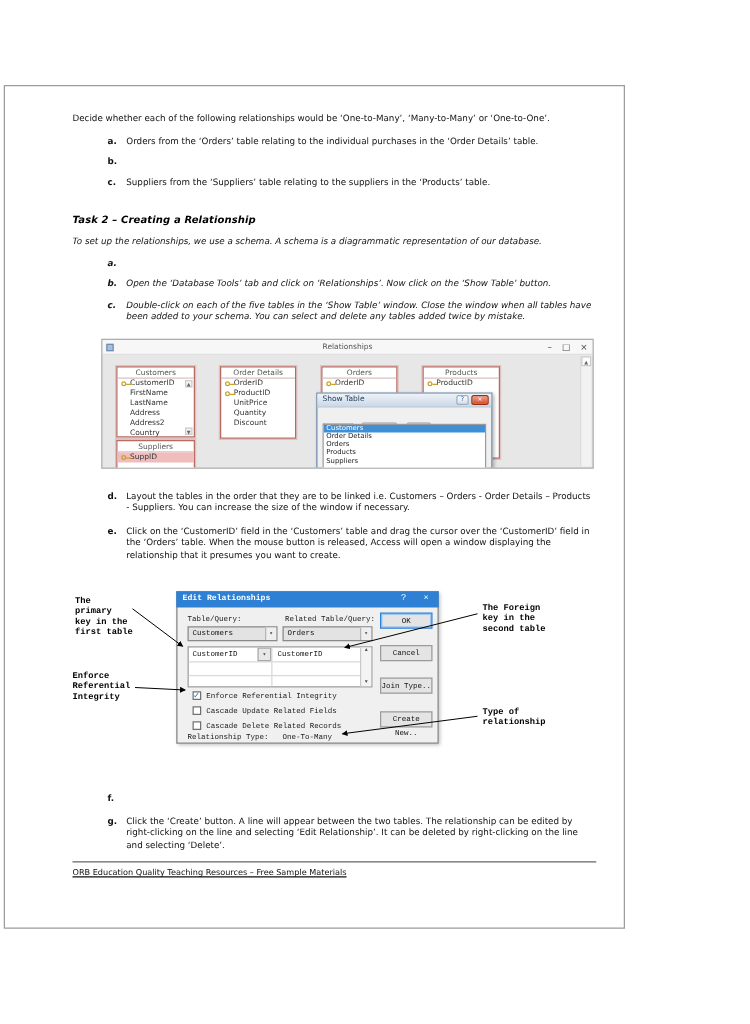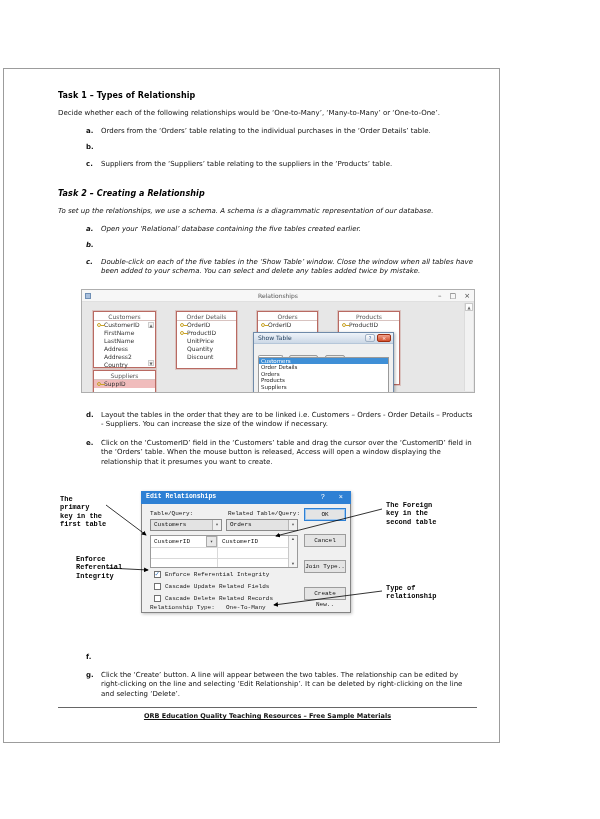--- a/index.html
+++ b/index.html
@@ -75,55 +75,54 @@
   .er-cb { position:absolute; left:12px; width:7px; height:7px; background:#fff; border:1px solid #707070; }
   .er-cb .tick { position:absolute; left:0; top:-2px; font-size:7px; color:#2b6cb8; }
   .er-cbl { position:absolute; left:23px; font-size:6px; color:#1a1a1a; white-space:nowrap; }
   .er-btn { position:absolute; left:162px; width:42px; height:13px; background:#e4e4e4; border:1px solid #9c9c9c; font-size:6px; line-height:11px; text-align:center; color:#111; }
   .er-btn.focused { border:1px solid #2e80d4; box-shadow:inset 0 0 0 1px #9ec7ef; }
   .ann { position:absolute; font-size:7px; font-weight:bold; line-height:8.3px; white-space:pre-line; color:#000; }
   .arrows { position:absolute; inset:0; pointer-events:none; }
 
   
   .footer { margin-top:8px; border-top:1px solid #666; padding-top:4px; }
-  .f-title { font-size:6.5px; font-weight:bold; text-decoration:underline;text-align:center; }
+  .f-title { font-size:6.5px; font-weight:normal; text-decoration:underline; }
   .f-line { display:flex; align-items:baseline; margin-top:6px; font-size:6.5px; }
   .f-copy { font-weight:bold; margin-right:9px; }
   .f-code { margin-left:auto; font-weight:bold; }
 </style>
 </head>
 <body>
 
 <div class="page">
 
   <div>
-    <div class="h-task">Task 1 – Types of Relationship</div>
     <p class="intro">Decide whether each of the following relationships would be ‘One-to-Many’, ‘Many-to-Many’ or ‘One-to-One’.</p>
     <div class="li">
       <span class="letter">a.</span>
       <span class="txt">Orders from the ‘Orders’ table relating to the individual purchases in the ‘Order Details’ table.</span>
     </div>
     <div class="li">
       <span class="letter">b.</span>
     </div>
     <div class="li">
       <span class="letter">c.</span>
       <span class="txt">Suppliers from the ‘Suppliers’ table relating to the suppliers in the ‘Products’ table.</span>
     </div>
   </div>
 
   <div class="sec2">
     <div class="h-task">Task 2 – Creating a Relationship</div>
     <p class="intro">To set up the relationships, we use a schema.  A schema is a diagrammatic representation of our database.</p>
     <div class="li">
       <span class="letter">a.</span>
-      <span class="txt">Open your ‘Relational’ database containing the five tables created earlier.</span>
     </div>
     <div class="li">
       <span class="letter">b.</span>
+      <span class="txt">Open the ‘Database Tools’ tab and click on ‘Relationships’.  Now click on the ‘Show Table’ button.</span>
     </div>
     <div class="li">
       <span class="letter">c.</span>
       <span class="txt">Double-click on each of the five tables in the ‘Show Table’ window.  Close the window when all tables have been added to your schema.  You can select and delete any tables added twice by mistake.</span>
     </div>
   </div>
 
   <div class="fig1">
     <div class="win">
       <div class="win-tb">
@@ -261,21 +260,21 @@
       <span class="txt">Click on the ‘CustomerID’ field in the ‘Customers’ table and drag the cursor over the ‘CustomerID’ field in the ‘Orders’ table.  When the mouse button is released, Access will open a window displaying the relationship that it presumes you want to create.</span>
     </div>
   </div>
 
   <div class="fig2">
 
     <div class="ann" style="left:2px; top:6px;">The
 primary
 key in the
 first table</div>
-    <div class="ann" style="left:18px; top:66px;">Enforce
+    <div class="ann" style="left:0; top:66px;">Enforce
 Referential
 Integrity</div>
     <div class="ann" style="left:328px; top:12px;">The Foreign
 key in the
 second table</div>
     <div class="ann" style="left:328px; top:95px;">Type of
 relationship</div>
 
     <div class="erdlg">
       <div class="er-tb">

